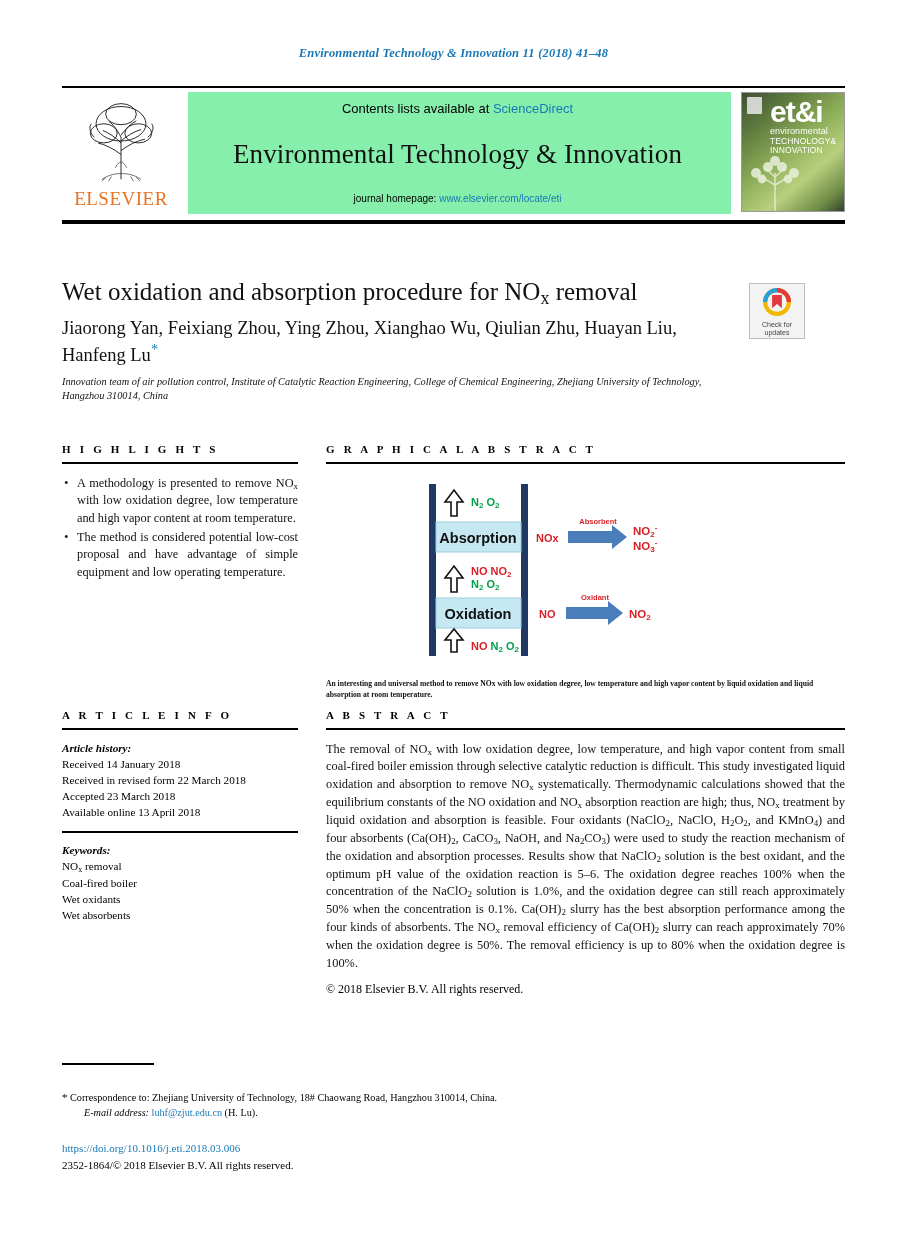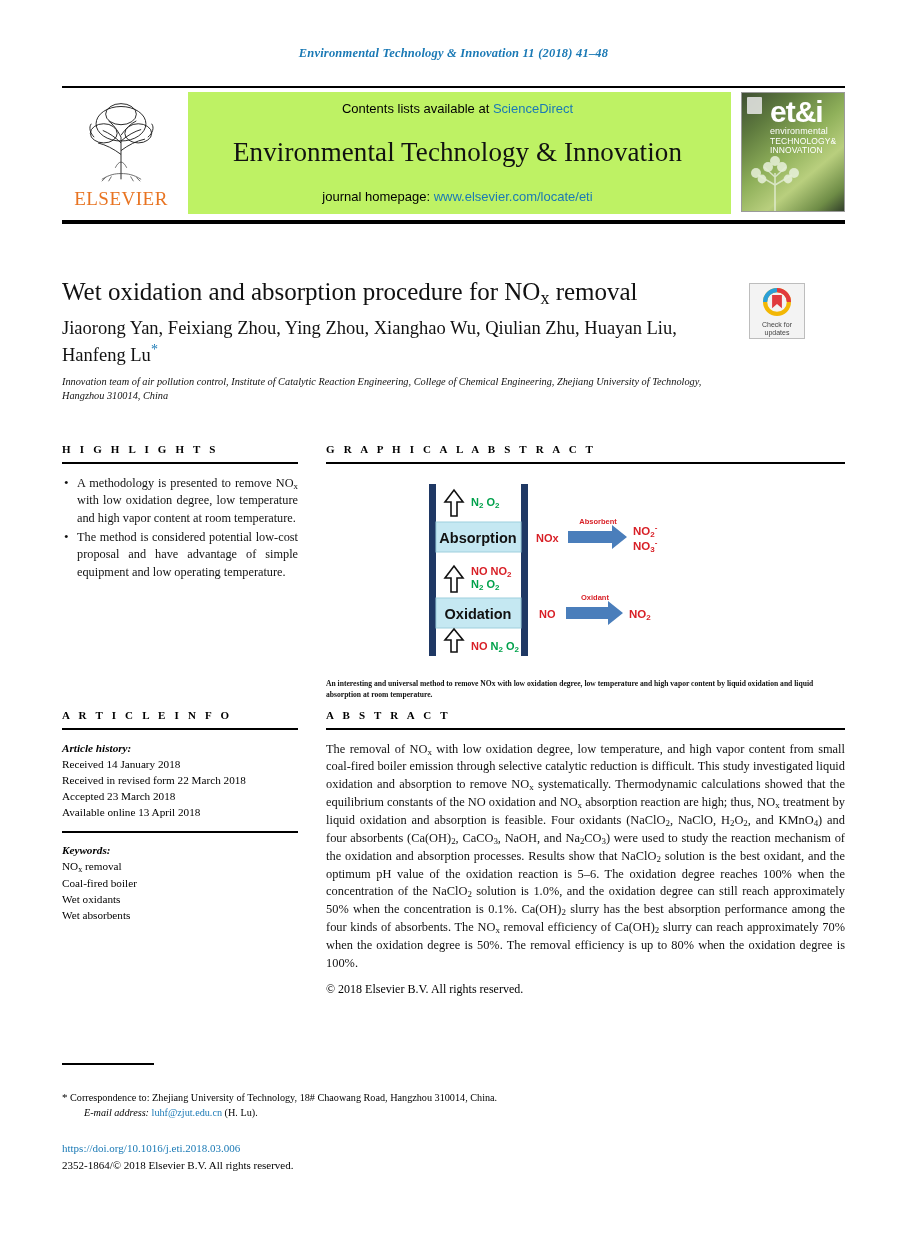--- a/index.html
+++ b/index.html
@@ -37,33 +37,33 @@
     padding-bottom: 2px; box-sizing: border-box;
   }
   .els-tree { width: 96px; height: 92px; }
   .els-word {
     font-family: "Liberation Serif", serif;
     font-size: 19px; letter-spacing: .5px; color: #E87422;
     margin-top: 1px; font-weight: 400;
   }
 
   .mast-center {
-    flex: 1 1 auto; background: #bef264;
+    flex: 1 1 auto; background: #86efac;
     margin: 0 10px 0 8px;
     display: flex; flex-direction: column;
     align-items: center; justify-content: space-between;
     padding: 9px 4px 10px 0; box-sizing: border-box;
   }
   .mast-contents { font-size: 13px; font-family: "Liberation Sans", sans-serif; }
   .mast-contents .sd { color: #1a79b5; }
   .mast-title {
     font-family: "Liberation Serif", serif;
     font-size: 27px; letter-spacing: .1px; color: #111;
   }
-  .mast-home { font-size: 13px; font-family: "Liberation Sans", sans-serif; }
+  .mast-home { font-size: 10px; font-family: "Liberation Sans", sans-serif; }
   .mast-home .url { color: #1a79b5; }
 
   .cover {
     width: 104px; flex: 0 0 104px; height: 120px;
     border: 1px solid #9a9a9a; box-sizing: border-box;
     position: relative; overflow: hidden;
     background: linear-gradient(140deg,#3f4f33 0%, #5e7a3e 22%, #8fb05a 48%, #b9cf7e 68%, #6e8c46 88%, #32402a 100%);
   }
   .cover-eti {
     position: absolute; left: 28px; top: 4px;

